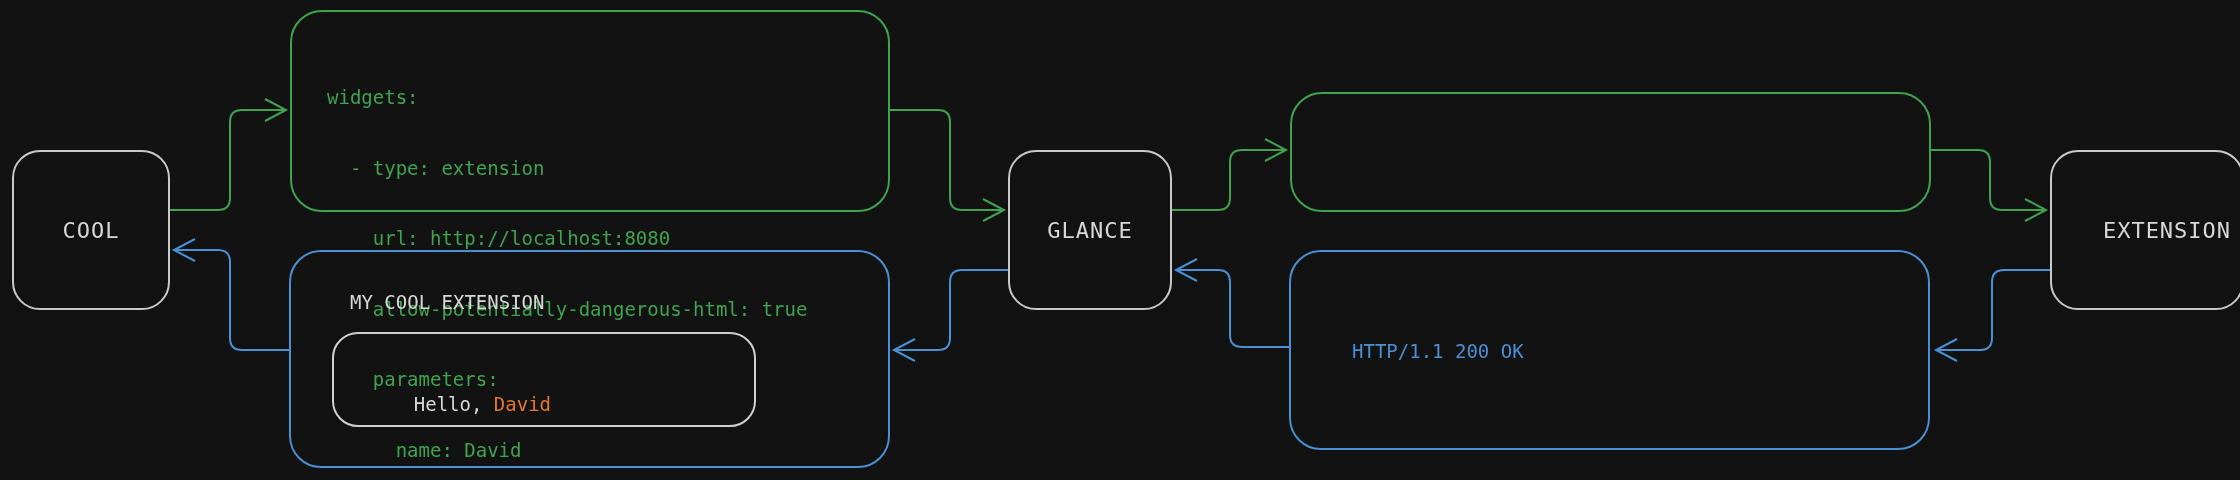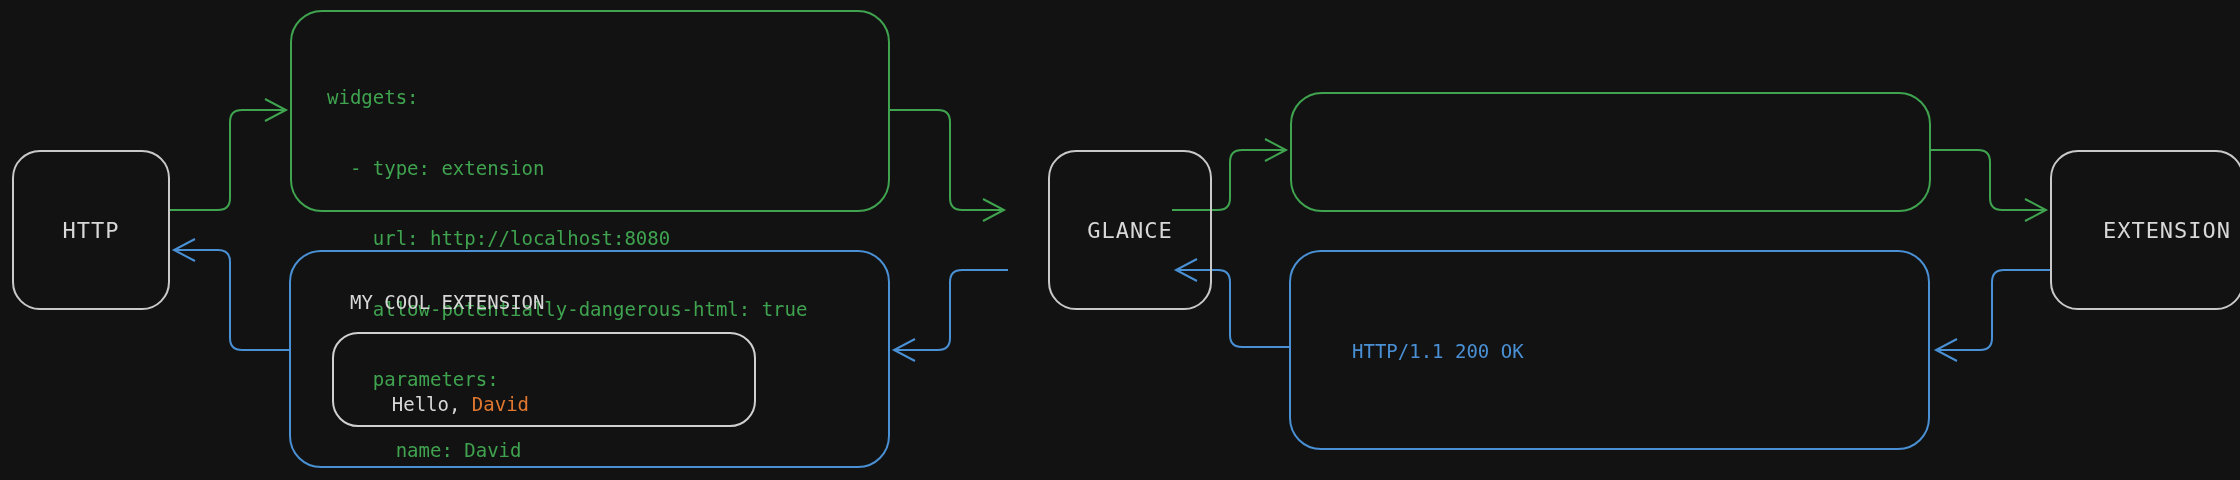--- a/index.html
+++ b/index.html
@@ -35,21 +35,21 @@
   .resp .code-line{height:24px;}
   .widget-title{
     position:absolute;left:350px;top:290px;
     color:#d8d8d8;font-size:19px;line-height:24px;white-space:pre;
   }
   .inner-box{
     position:absolute;left:332px;top:332px;width:424px;height:95px;
     border:2px solid #d0d0d0;border-radius:26px;box-sizing:border-box;
   }
   .greeting{
-    position:absolute;left:346px;top:368px;
+    position:absolute;left:368px;top:368px;
     color:#d8d8d8;font-size:19px;line-height:24px;white-space:pre;
   }
   .greeting .name{color:#e2782f;}
 </style>
 </head>
 <body>
 
 <div id="canvas">
 
   <svg id="wires" viewBox="0 0 2240 480" xmlns="http://www.w3.org/2000/svg">
@@ -67,24 +67,24 @@
     <path d="M 1172 210 H 1218 Q 1230 210 1230 198 V 162 Q 1230 150 1242 150 H 1286" fill="none" stroke="#3fa34f" stroke-width="2" marker-end="url(#arrow-green)"></path>
     <path d="M 1931 150 H 1978 Q 1990 150 1990 162 V 198 Q 1990 210 2002 210 H 2046" fill="none" stroke="#3fa34f" stroke-width="2" marker-end="url(#arrow-green)"></path>
 
     <path d="M 2050 270 H 2004 Q 1992 270 1992 282 V 338 Q 1992 350 1980 350 H 1936" fill="none" stroke="#4a90d5" stroke-width="2" marker-end="url(#arrow-blue)"></path>
     <path d="M 1289 347 H 1242 Q 1230 347 1230 335 V 282 Q 1230 270 1218 270 H 1176" fill="none" stroke="#4a90d5" stroke-width="2" marker-end="url(#arrow-blue)"></path>
     <path d="M 1008 270 H 962 Q 950 270 950 282 V 338 Q 950 350 938 350 H 894" fill="none" stroke="#4a90d5" stroke-width="2" marker-end="url(#arrow-blue)"></path>
     <path d="M 289 350 H 242 Q 230 350 230 338 V 262 Q 230 250 218 250 H 174" fill="none" stroke="#4a90d5" stroke-width="2" marker-end="url(#arrow-blue)"></path>
   </svg>
 
   <div class="node" style="left:12px;top:150px;width:158px;height:160px;">
-    <span>HTTP</span>
+    <span>COOL</span>
   </div>
 
-  <div class="node" style="left:1048px;top:150px;width:164px;height:160px;">
+  <div class="node" style="left:1008px;top:150px;width:164px;height:160px;">
     <span>GLANCE</span>
   </div>
 
   <div class="node" style="left:2050px;top:150px;width:194px;height:160px;padding-left:40px;">
     <span>EXTENSION</span>
   </div>
 
   <div class="codebox green" style="left:290px;top:10px;width:600px;height:202px;"></div>
   <div class="codetext green" style="left:318px;top:39px;">
     <div class="code-line">widgets:</div>

